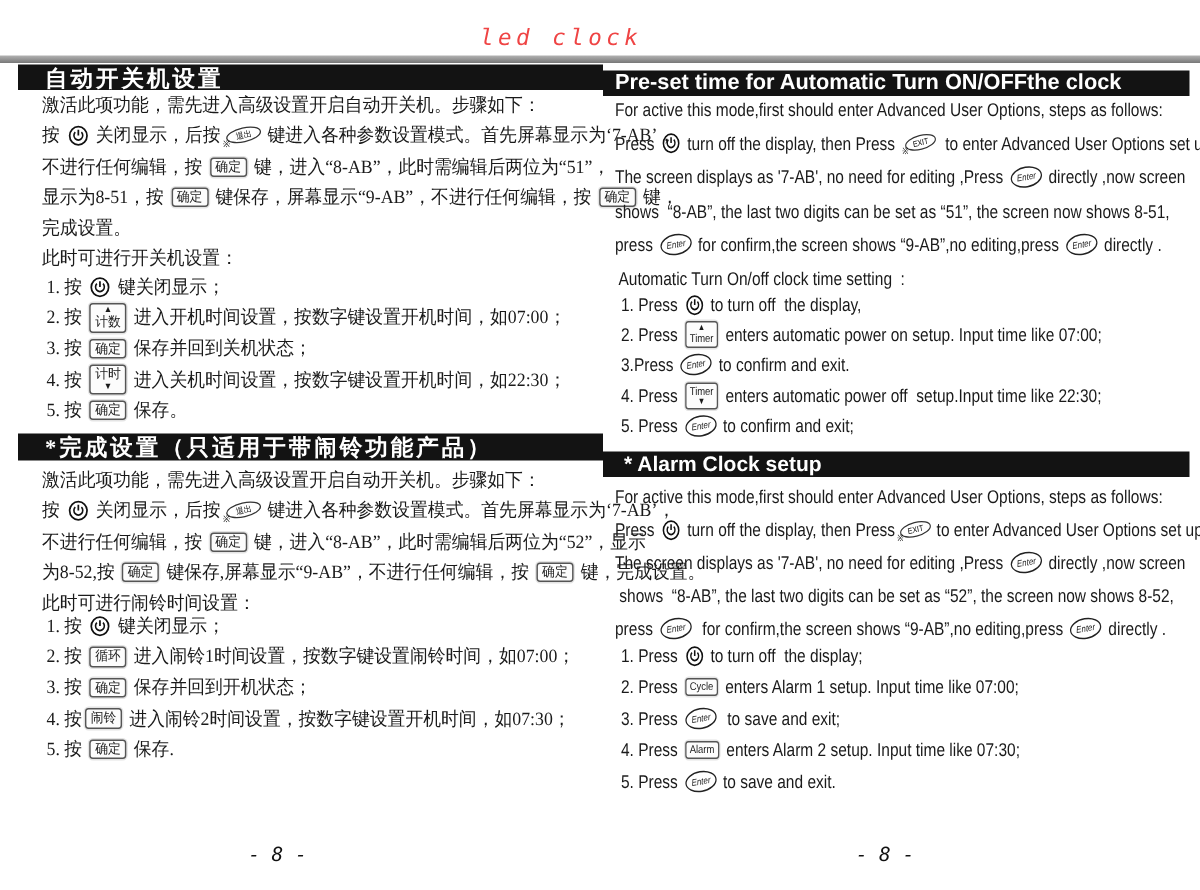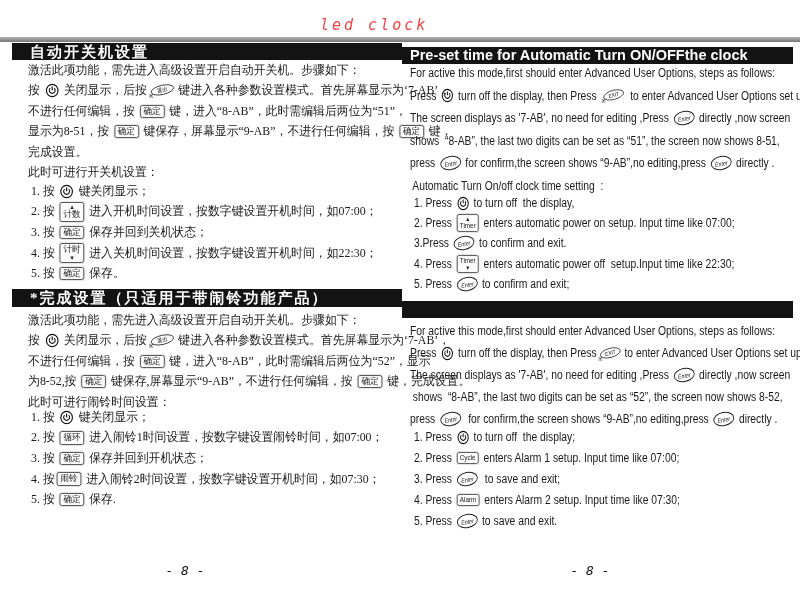--- a/index.html
+++ b/index.html
@@ -49,20 +49,21 @@
 <div class="bar cn" id="bar-l1">
   <span>自动开关机设置</span>
 </div>
 <div class="bar en" id="bar-r1">
   <span>Pre-set time for Automatic Turn ON/OFFthe clock</span>
 </div>
 <div class="bar cn" id="bar-l2">
   <span>*完成设置（只适用于带闹铃功能产品）</span>
 </div>
 <div class="bar en" id="bar-r2">
+  <span class="tmain">* Alarm Clock setup</span>
 </div>
 
 <div class="lines cn lhA" id="l1-intro">
     <div class="ln"><span class="txt">激活此项功能，需先进入高级设置开启自动开关机。步骤如下：</span></div>
     <div class="ln"><span class="txt">按 </span><span class="pwr"><svg width="15" height="15" viewBox="0 0 16 16">
           <circle cx="8" cy="8" r="6.5" fill="none" stroke="#111" stroke-width="1.3"></circle>
           <path d="M5.7 5.4 A3.3 3.3 0 1 0 10.3 5.4" fill="none" stroke="#111" stroke-width="1.2"></path>
           <line x1="8" y1="3.8" x2="8" y2="7.8" stroke="#111" stroke-width="1.3"></line>
         </svg></span><span class="txt"> 关闭显示，后按</span><span class="exitk"><svg width="31" height="17" viewBox="0 0 31 17">
           <g transform="rotate(-12 15 8)">

